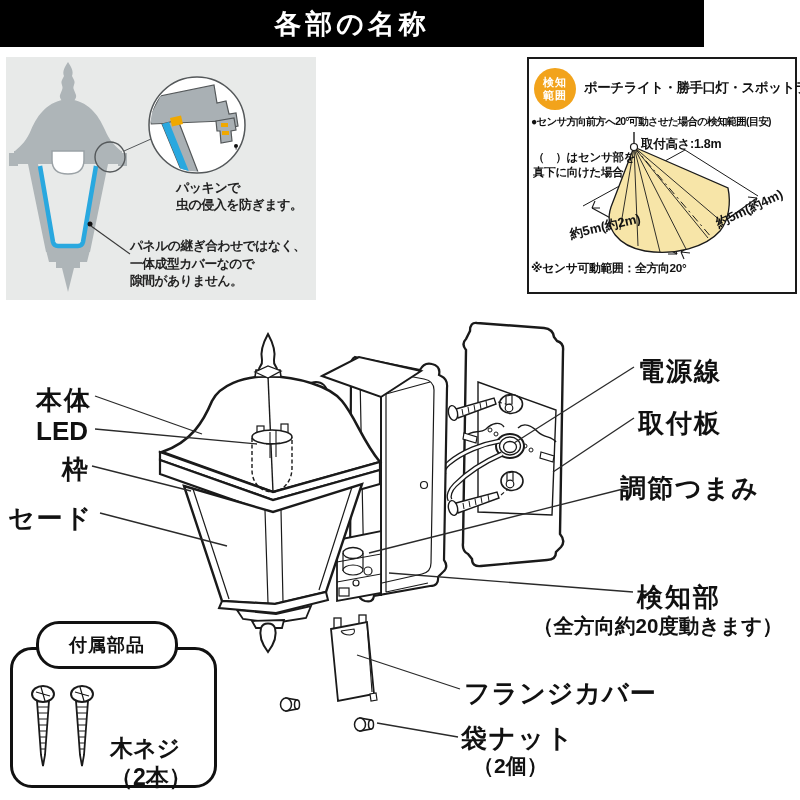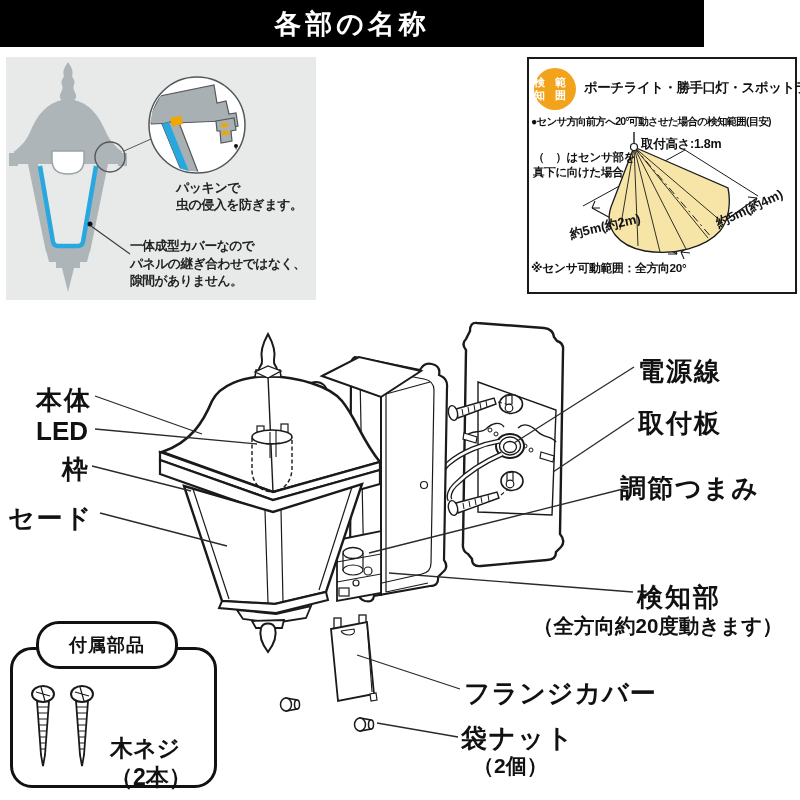--- a/index.html
+++ b/index.html
@@ -23,21 +23,21 @@
   #art{left:0;top:0;width:800px;height:800px;z-index:2;pointer-events:none;}
   
   .txt{z-index:4;white-space:nowrap;}
   .note{font-size:13px;font-weight:600;letter-spacing:-0.5px;line-height:16.5px;color:#222;}
   .note2{font-size:12.8px;font-weight:600;letter-spacing:-0.5px;line-height:17.5px;color:#222;}
   .part-label{font-size:26px;font-weight:bold;letter-spacing:2px;color:#111;}
   .small-bold{font-weight:bold;color:#111;}
   #badge{
     left:534px;top:68px;width:42px;height:42px;border-radius:50%;
     background:#F2A31B;color:#fff;font-weight:bold;font-size:11px;line-height:13px;
-    display:flex;flex-direction:row;align-items:center;justify-content:center;
+    display:flex;flex-direction:column;align-items:center;justify-content:center;
     z-index:4;letter-spacing:1px;
   }
   #sensor-title{left:584px;top:79px;font-size:13.5px;letter-spacing:-0.5px;}
   #sensor-cond{left:531px;top:115px;font-size:10.5px;letter-spacing:-0.8px;}
   #mount-height{left:641px;top:136px;font-size:12.5px;letter-spacing:-0.3px;}
   #downward-note{left:533px;top:150px;font-size:11.5px;line-height:14.5px;letter-spacing:-0.3px;}
   #range-left{left:568px;top:226px;font-size:13px;transform:rotate(-13deg);transform-origin:left top;}
   #range-right{left:713px;top:216px;font-size:13px;transform:rotate(-25deg);transform-origin:left top;}
   #movable-note{left:531px;top:261px;font-size:11.8px;letter-spacing:-0.3px;}
   #packing-note{left:176px;top:180px;}
@@ -281,22 +281,22 @@
 </div>
 <div id="range-left" class="abs txt small-bold">約5m(約2m)</div>
 <div id="range-right" class="abs txt small-bold">約5m(約4m)</div>
 <div id="movable-note" class="abs txt small-bold">※センサ可動範囲：全方向20°</div>
 
 <div id="packing-note" class="abs txt note">
   <div>パッキンで</div>
   <div>虫の侵入を防ぎます。</div>
 </div>
 <div id="seamless-note" class="abs txt note2">
+  <div>パネルの継ぎ合わせではなく、</div>
   <div>一体成型カバーなので</div>
-  <div>パネルの継ぎ合わせではなく、</div>
   <div>隙間がありません。</div>
 </div>
 
 <div id="lbl-body" class="abs txt part-label">本体</div>
 <div id="lbl-led" class="abs txt part-label">LED</div>
 <div id="lbl-frame" class="abs txt part-label">枠</div>
 <div id="lbl-shade" class="abs txt part-label">セード</div>
 <div id="lbl-power" class="abs txt part-label">電源線</div>
 <div id="lbl-plate" class="abs txt part-label">取付板</div>
 <div id="lbl-knob" class="abs txt part-label">調節つまみ</div>

